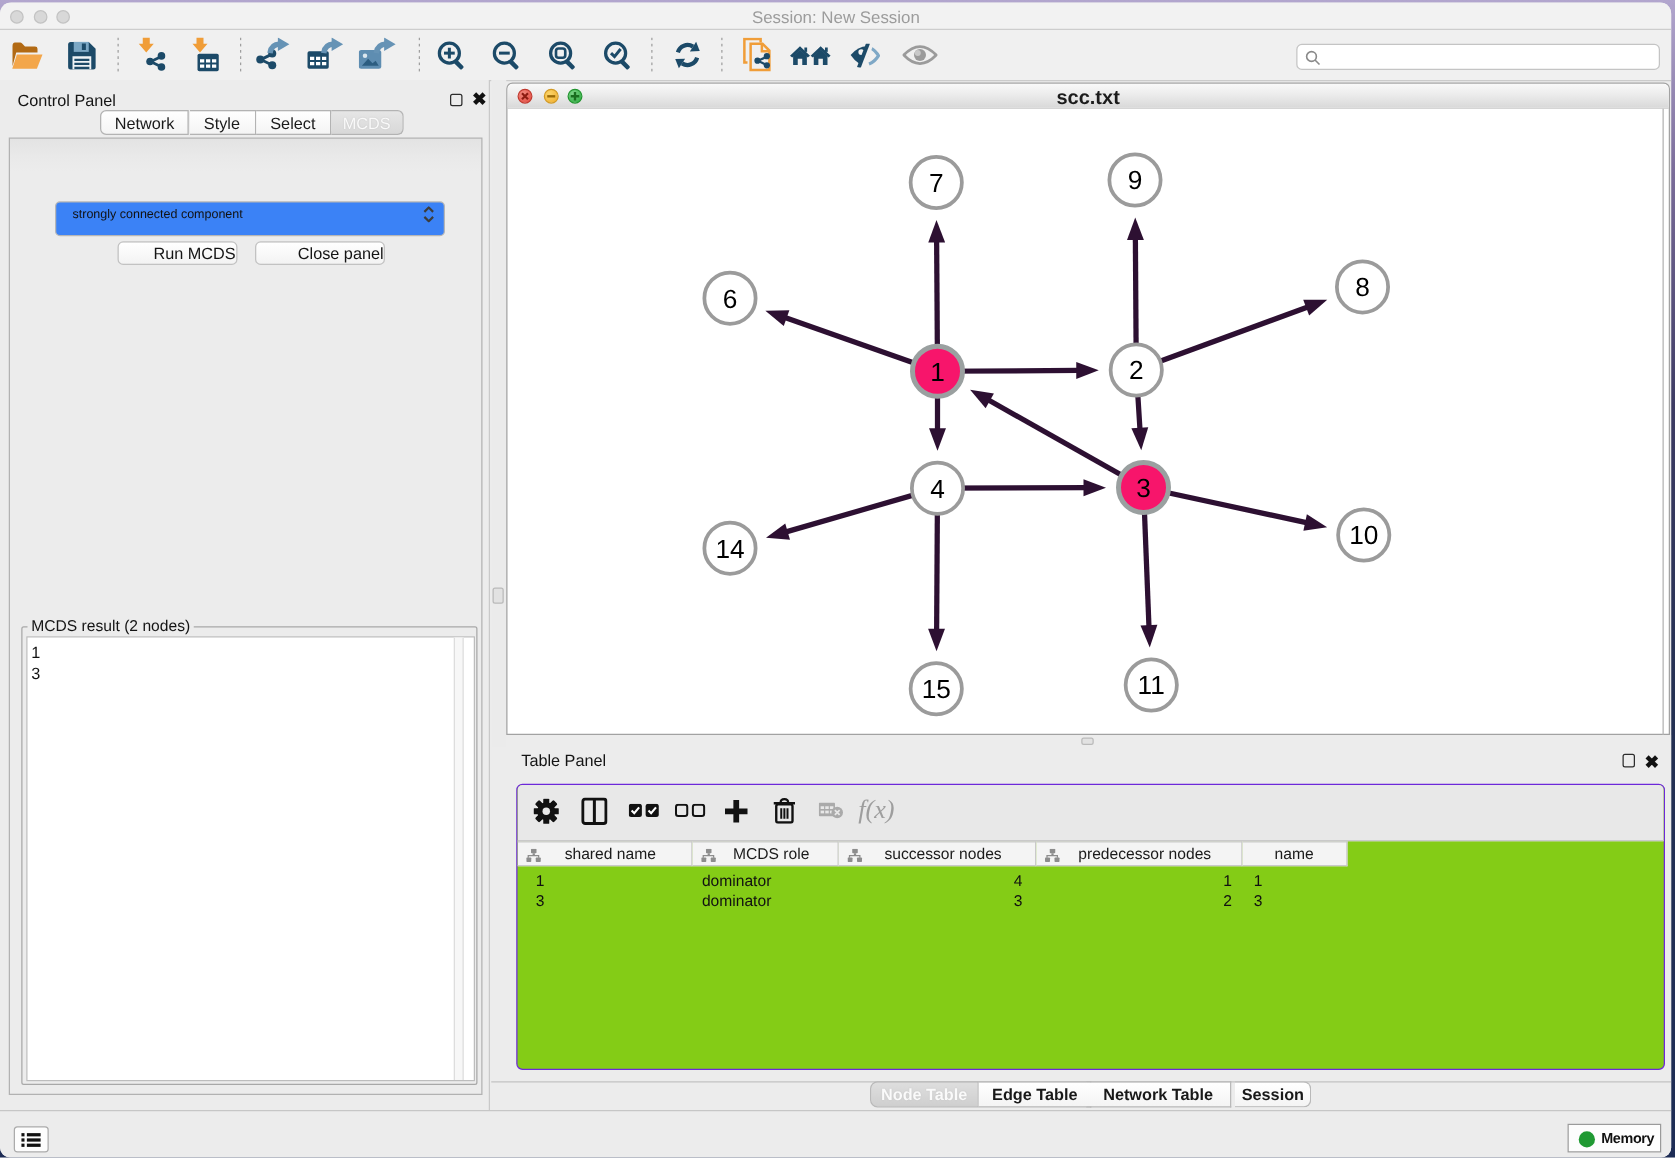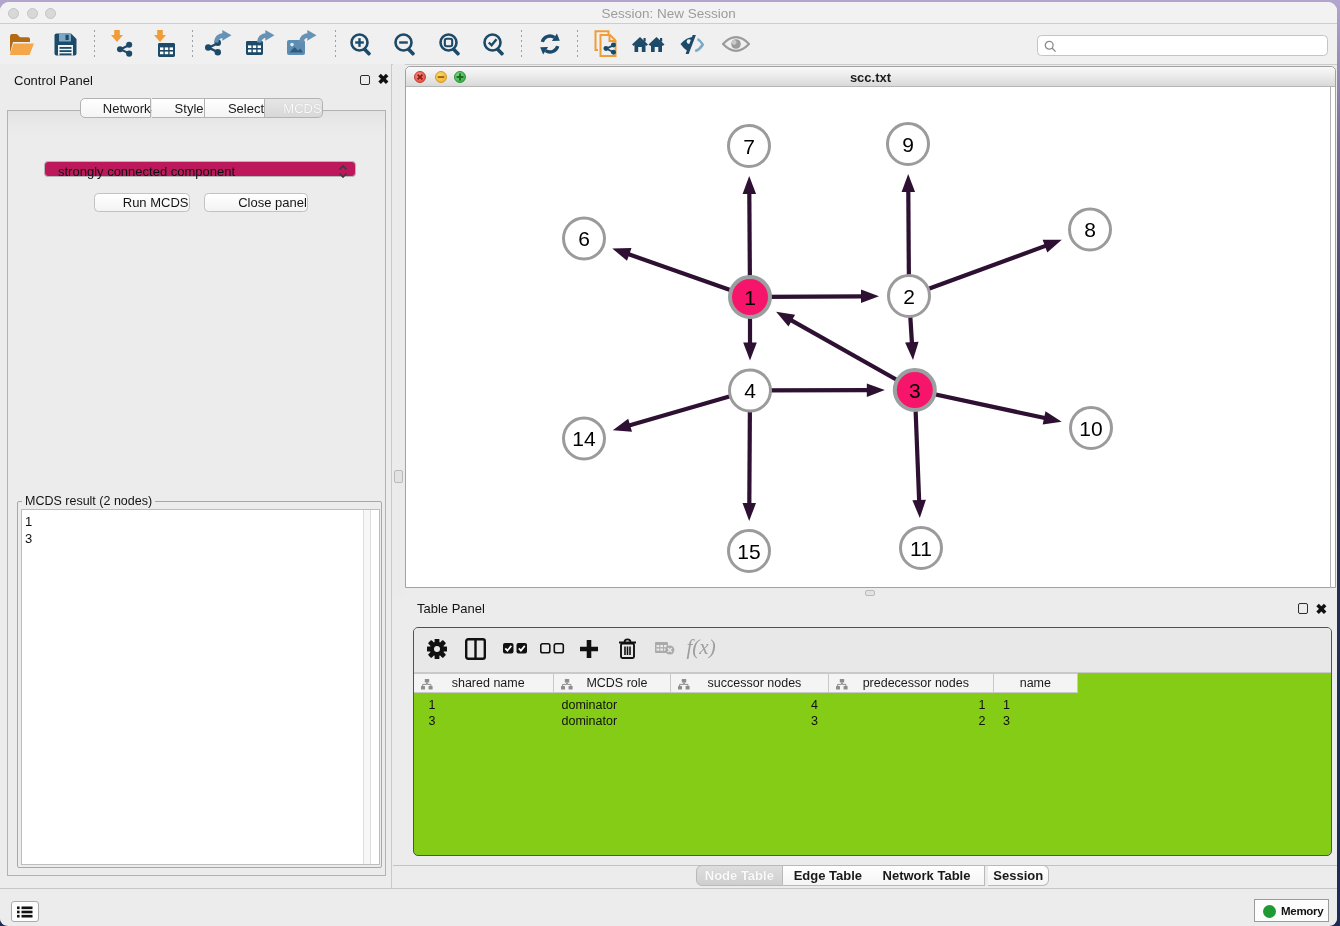--- a/index.html
+++ b/index.html
@@ -10,33 +10,33 @@
 .light{position:absolute;top:6.5px;width:11px;height:11px;border-radius:50%;background:#d8d8d8;border:1px solid #c3c3c3}
 #apptitle{position:absolute;top:4px;left:0;width:100%;text-align:center;font-size:13.5px;color:#9c9c9c}
 #toolbar{position:absolute;left:0;top:22px;width:100%;height:41px;background:#f0f0f0;border-bottom:1px solid #cbcbcb}
 .tbsep{position:absolute;top:6px;height:29px;width:1px;background-image:linear-gradient(#9f9f9f 40%,rgba(0,0,0,0) 0%);background-size:1px 5px}
 .ticon{position:absolute;top:0}
 #searchbox{position:absolute;left:1037px;top:11.5px;width:291px;height:21px;background:#fff;border:1px solid #c4c4c4;border-radius:4.5px}
 #leftpanel{position:absolute;left:0;top:62px;width:392px;height:824px;background:#ececec;border-right:1px solid #c9c9c9}
 .paneltitle{font-size:13px;color:#141414}
 .floatico{position:absolute;width:10.5px;height:10.5px;border:1.6px solid #2c2c2c;border-radius:2px;background:transparent}
 .closeico{position:absolute;font-size:14px;font-weight:700;color:#111;line-height:12px}
-.tab{position:absolute;top:34px;height:20px;background:linear-gradient(180deg,#ffffff,#f4f4f4);border:1px solid #b3b3b3;border-left:none;font-size:13px;color:#1a1a1a;text-align:right;line-height:19px}
+.tab{position:absolute;top:24px;height:20px;background:linear-gradient(180deg,#ffffff,#f4f4f4);border:1px solid #b3b3b3;border-left:none;font-size:13px;color:#1a1a1a;text-align:center;line-height:19px}
 #tabbox{position:absolute;left:6.5px;top:46.5px;width:379px;height:766px;border:1px solid #b2b2b2;background:linear-gradient(180deg,#e3e3e3 0,#e9e9e9 14px,#ececec 26px)}
-#combo{position:absolute;left:44px;top:97.5px;width:312px;height:16px;background:#be185d;border:1px solid #b6b6b6;border-radius:4px;font-size:13px;line-height:17px;color:#111}
+#combo{position:absolute;left:44px;top:97.5px;width:312px;height:28px;background:#3b82f6;border:1px solid #b6b6b6;border-radius:4px;font-size:10px;line-height:17px;color:#111}
 .btn{position:absolute;top:129px;height:19px;background:linear-gradient(180deg,#ffffff,#f3f3f3);border:1px solid #c2c2c2;border-radius:4.5px;font-size:13px;color:#151515;text-align:right;line-height:17.5px}
 #fieldset{position:absolute;left:17px;top:437px;width:365px;height:367px;border:1px solid #a8a8a8;border-radius:2px}
 #fstext{position:absolute;left:4px;top:-8px;background:#ececec;padding:0 3px;font-size:12.5px;color:#141414}
 #fsinner{position:absolute;left:2.5px;top:7px;width:359.5px;height:356px;background:#fff;border:1px solid #bdbdbd}
 #vsplit{position:absolute;left:393px;top:62px;width:12px;height:824px;background:#ebebeb}
 #vgrip{position:absolute;left:1px;top:406px;width:9px;height:13px;background:#e2e2e2;border:1px solid #b9b9b9;border-radius:2px}
 #netframe{position:absolute;left:405px;top:64px;width:931px;height:522.5px;border:1px solid #a2a2a2;border-radius:5px 5px 0 0;background:#fff}
 #nettitle{position:absolute;left:0;top:0;width:100%;height:20px;background:linear-gradient(180deg,#f9f9f9,#ececec 45%,#d9d9d9);border-bottom:1px solid #b5b5b5;border-radius:5px 5px 0 0}
 .ilight{position:absolute;top:4px;width:12px;height:12px;border-radius:50%}
-#netname{position:absolute;top:3px;left:0;width:100%;text-align:center;font-size:13px;font-weight:700;color:#1c1c1c}
+#netname{position:absolute;top:3px;left:0;width:100%;text-align:center;font-size:16px;font-weight:700;color:#1c1c1c}
 #canvasline{position:absolute;left:924px;top:20px;width:1px;height:501px;background:#b3b3b3}
 #hsplit{position:absolute;left:405px;top:586.5px;width:932px;height:9px;background:#ececec}
 #hgrip{position:absolute;left:460px;top:1.5px;width:10px;height:6px;background:#e2e2e2;border:1px solid #bababa;border-radius:2px}
 #tablepanel{position:absolute;left:393px;top:595.5px;width:944.4px;height:290.5px;background:#ececec}
 #tpbox{position:absolute;left:19.5px;top:30px;width:919px;height:228.5px;background:#84cc16;border:1px solid #6d28d9;border-radius:5px;overflow:hidden}
 #tptools{position:absolute;left:0;top:0;width:100%;height:45px;background:#e8e8e8;border-bottom:1px solid #c9c9c9}
 .th{position:absolute;top:45px;height:19.5px;background:#f4f4f4;border-right:1px solid #c9c9c9;border-bottom:1px solid #c9c9c9;border-top:1px solid #c9c9c9;font-size:12.5px;color:#1a1a1a;text-align:center;line-height:19px}
 .td{position:absolute;font-size:12.5px;color:#111}
 .btab{position:absolute;top:268px;height:21px;background:linear-gradient(180deg,#ffffff,#f4f4f4);border:1px solid #b9b9b9;border-left:none;font-size:13px;font-weight:700;color:#191919;text-align:center;line-height:20px}
 #statusbar{position:absolute;left:0;top:886px;width:100%;height:37px;background:#ececec;border-top:1px solid #c6c6c6}

